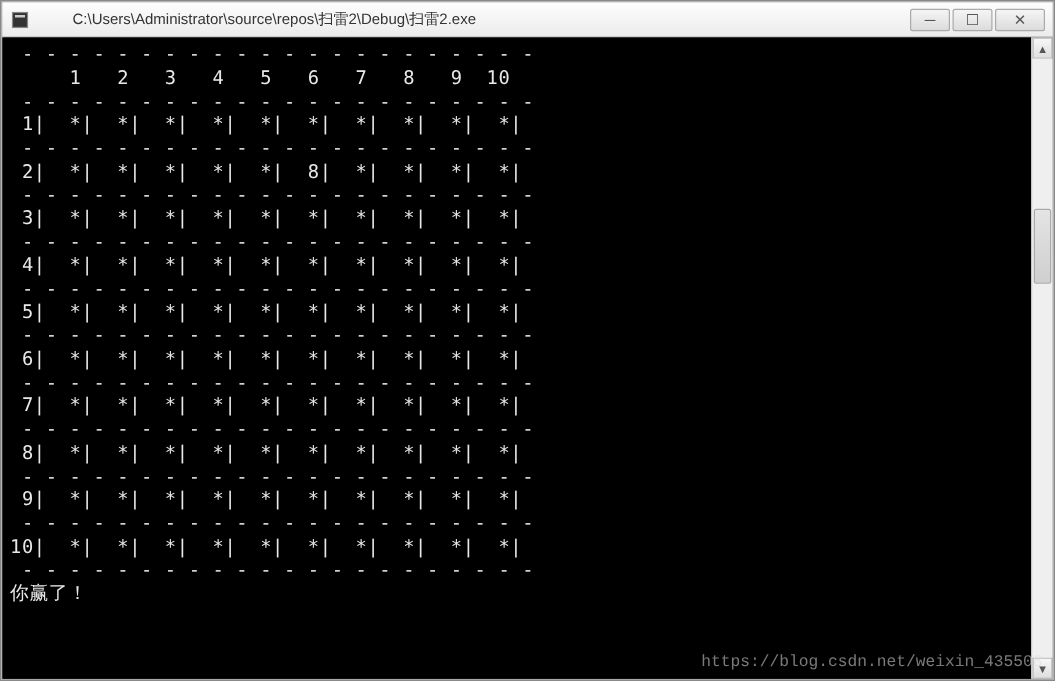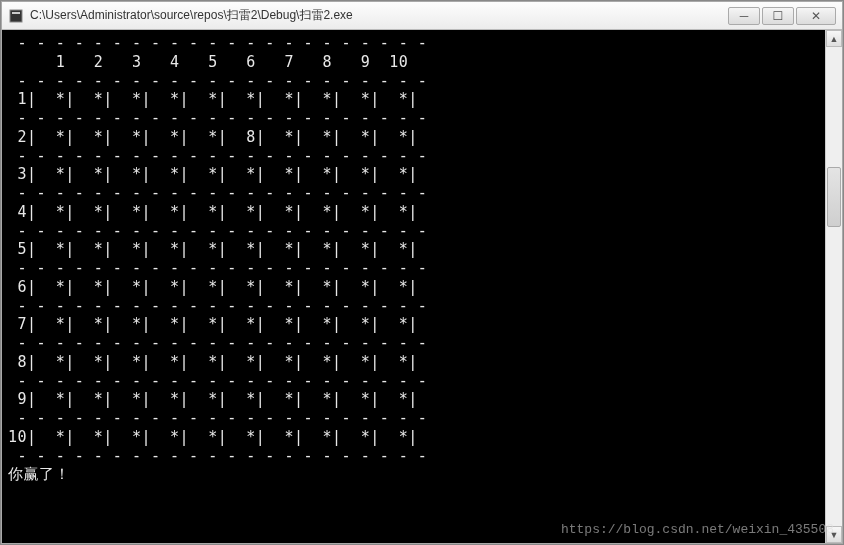--- a/index.html
+++ b/index.html
@@ -32,20 +32,21 @@
   .titlebar .app-icon {
     width: 16px; height: 16px;
     margin-right: 6px;
     display: inline-flex;
     align-items: center; justify-content: center;
   }
   .titlebar .title-text {
     flex: 1;
     white-space: nowrap;
     overflow: hidden;
+    margin-left: 28px;
   }
   .window-controls {
     display: flex;
     gap: 2px;
   }
   .win-btn {
     width: 32px; height: 18px;
     border: 1px solid #aaa;
     background: linear-gradient(#f5f5f5, #dcdcdc);
     border-radius: 2px;

